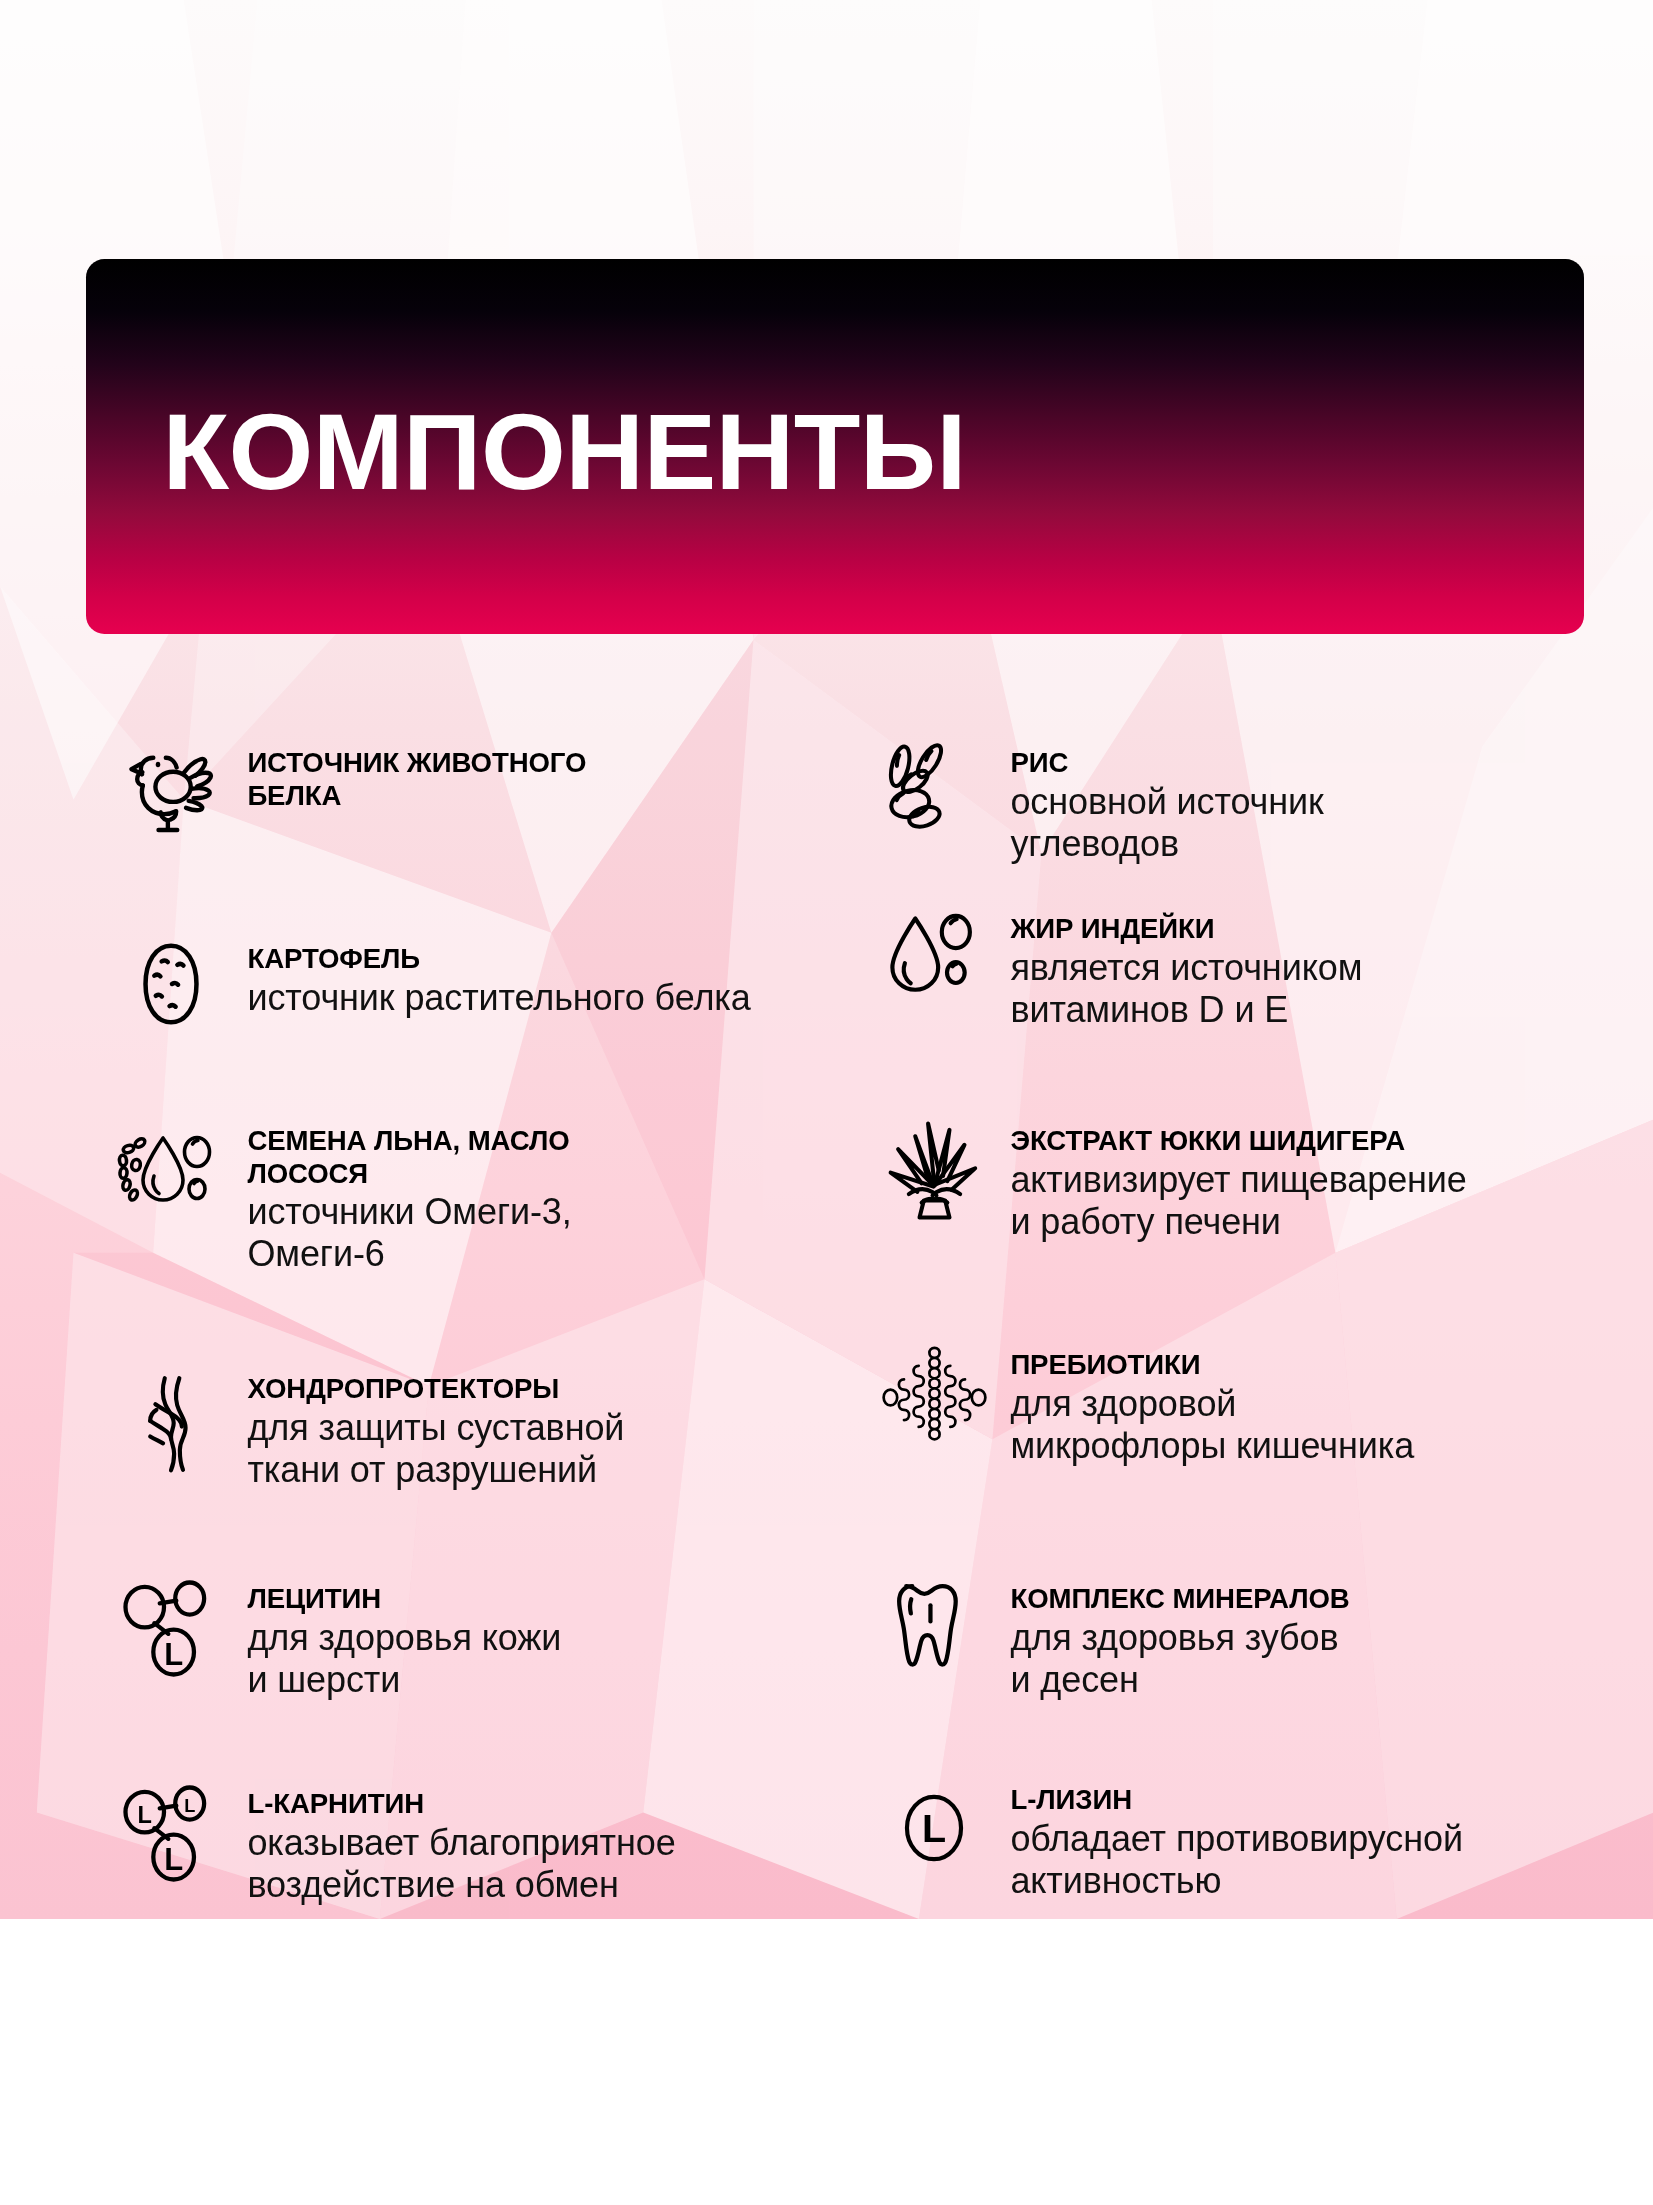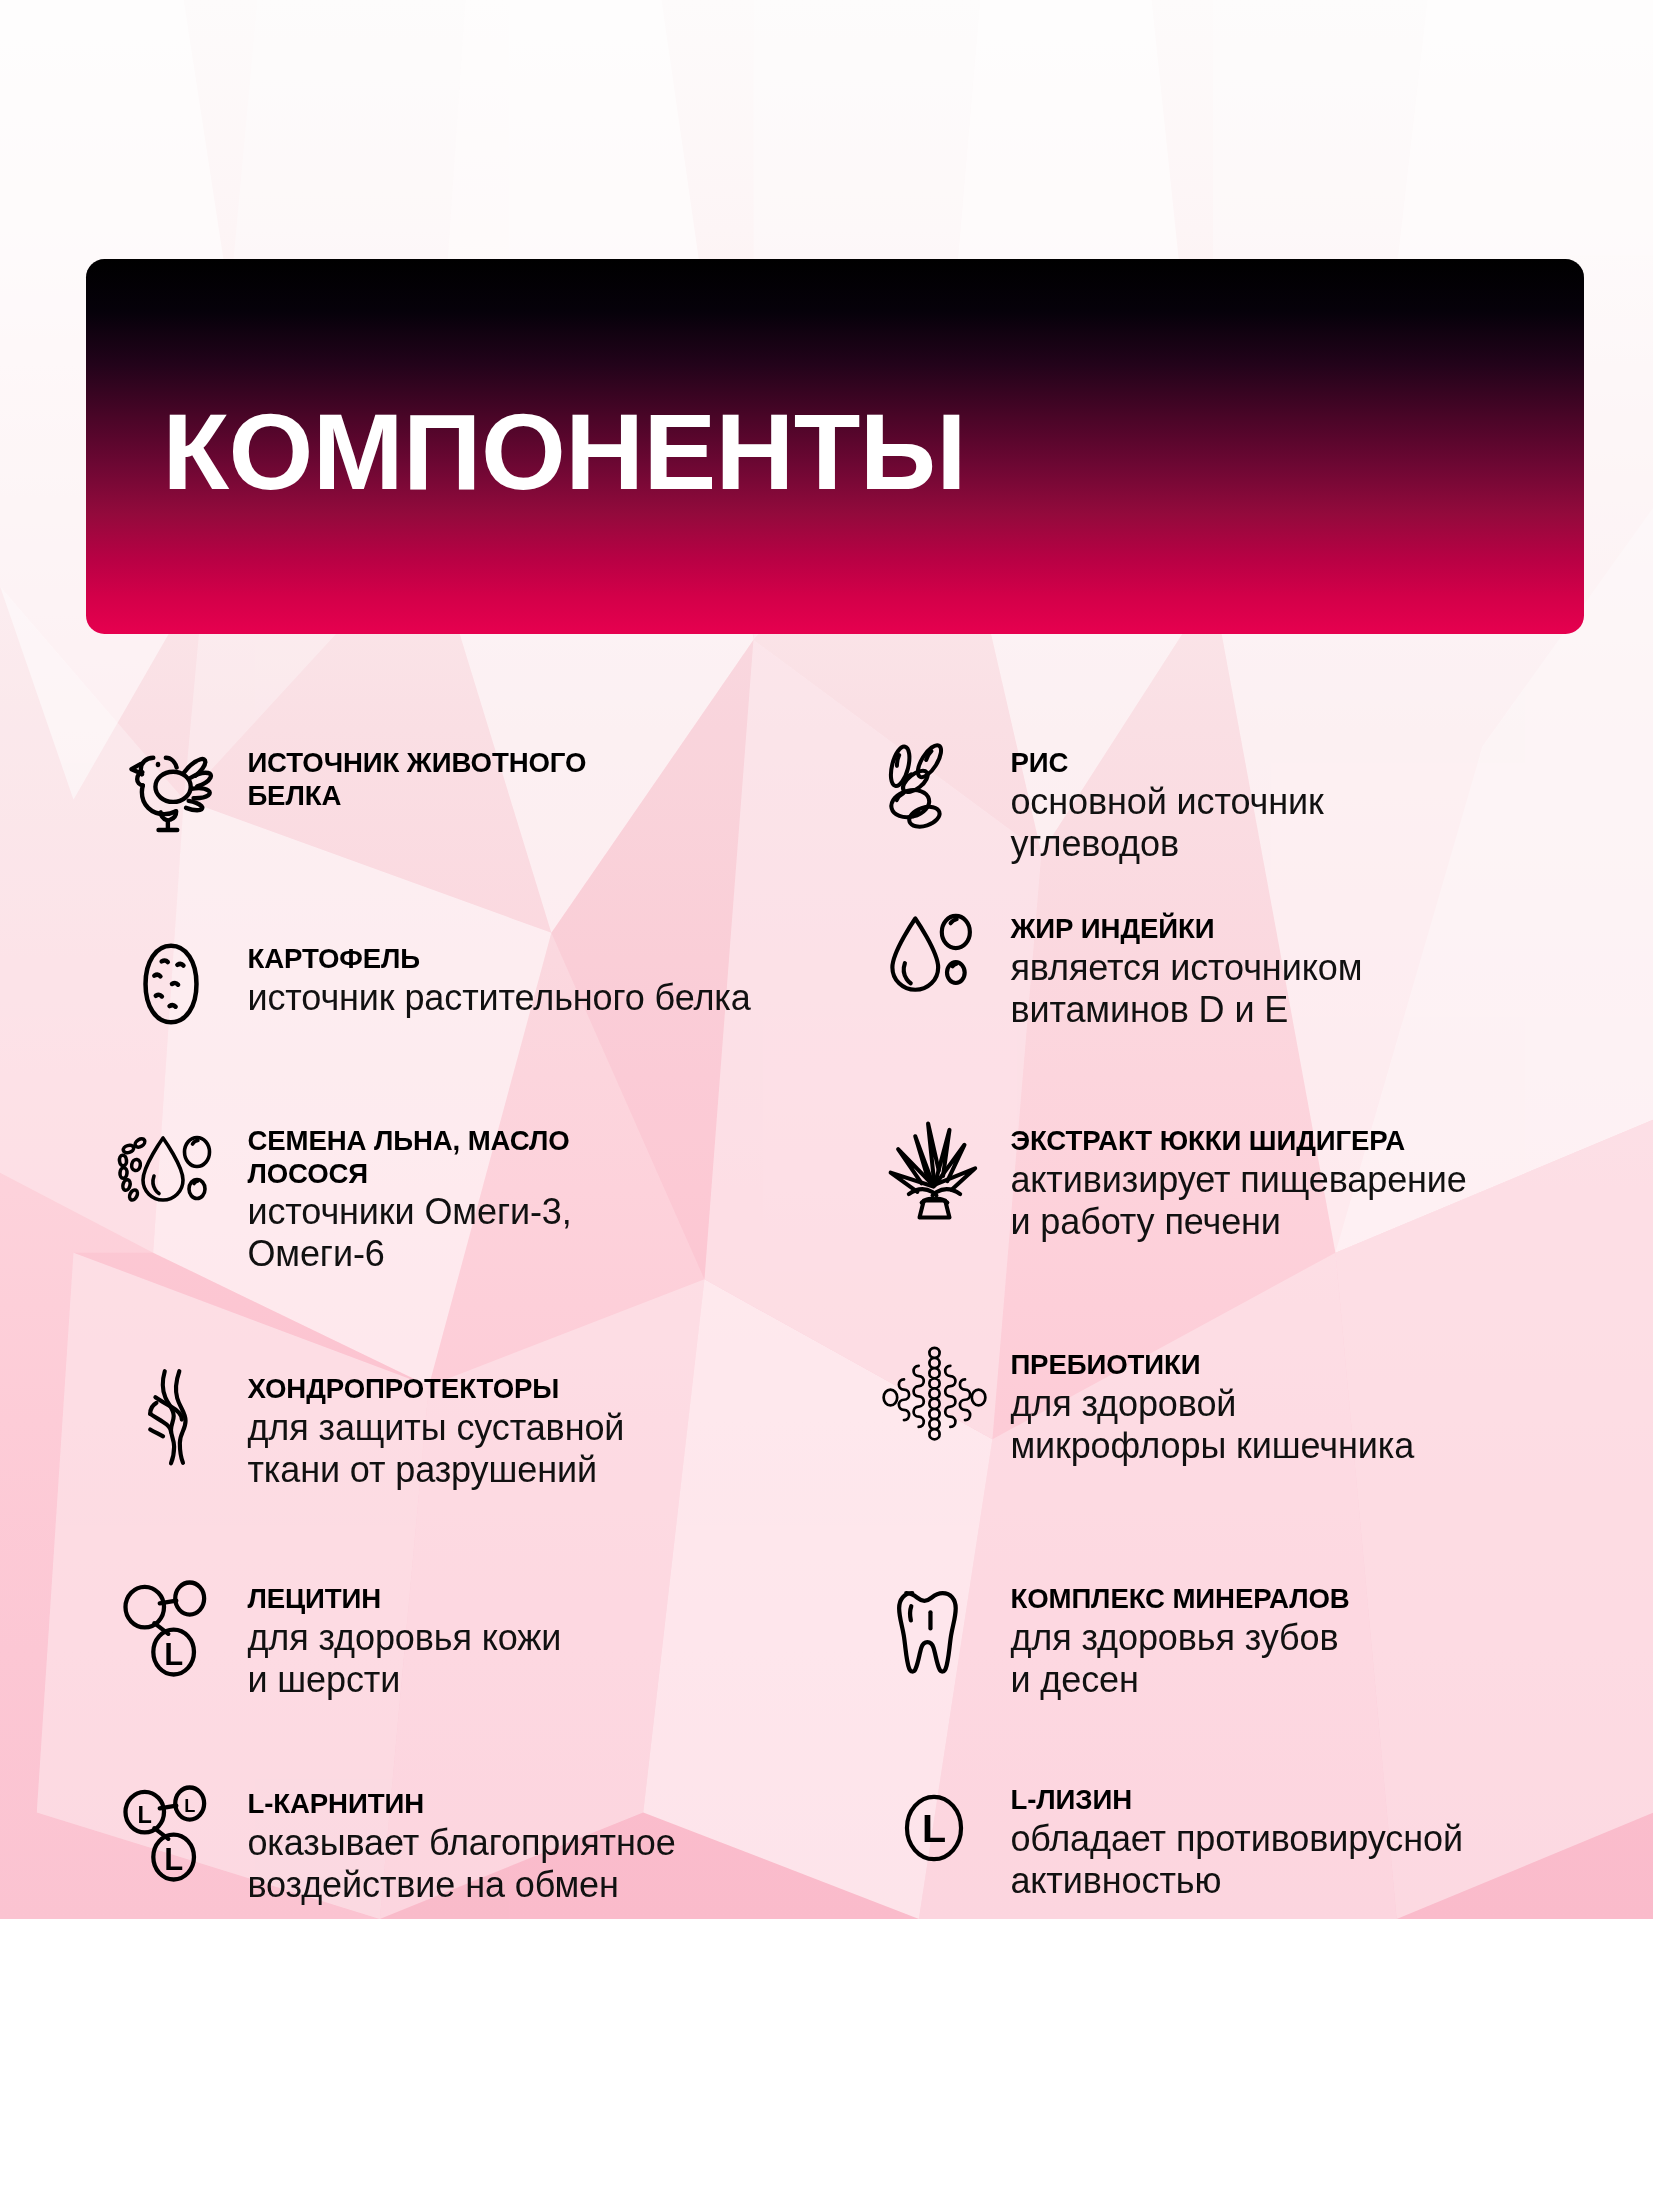--- a/index.html
+++ b/index.html
@@ -228,21 +228,21 @@
           </svg>
         </div>
         <div class="item-text">
           <div class="item-title">СЕМЕНА ЛЬНА, МАСЛО
 ЛОСОСЯ</div>
           <div class="item-desc">источники Омеги-3,
 Омеги-6</div>
         </div>
       </div>
 
-      <div class="item" style="top:626px;">
+      <div class="item" style="top:626px;align-items:center;">
         <div class="item-icon">
           <svg width="104" height="104" viewBox="0 0 100 100" fill="none" stroke="#000" stroke-width="4" stroke-linecap="round" stroke-linejoin="round">
             <path d="M58 6c-3.5 10-4 19-2 26 2.4 8.5 8 13.8 8 21.5 0 9-5.5 12-5.5 21.5 0 8 1 14 3 19"></path>
             <path d="M44 6c-2.6 9-2.5 18 .6 25.3 3 7 8 11 8 17.7 0 5-2.6 8-2.6 13.5 0 5.5 3 9 3 16 0 6-1 11-3 16"></path>
             <path d="M35 31c5 3.5 10.5 6.5 15 9 6.5 3.6 10.4 7.4 10.4 12.5"></path>
             <path d="M30 47c4 2.8 8 5 12 7.5 5 3 8 6 8 10"></path>
             <path d="M30 47c0-5 2.4-8.6 6-10.6"></path>
             <path d="M30 62c4 2.4 8.5 4.4 12.4 6.6"></path>
           </svg>
         </div>
@@ -383,21 +383,21 @@
             <ellipse cx="89" cy="50" rx="6" ry="7"></ellipse>
           </svg>
         </div>
         <div class="item-text">
           <div class="item-title">ПРЕБИОТИКИ</div>
           <div class="item-desc">для здоровой
 микрофлоры кишечника</div>
         </div>
       </div>
 
-      <div class="item" style="top:836px;align-items:center;">
+      <div class="item" style="top:836px;">
         <div class="item-icon">
           <svg width="101" height="101" viewBox="0 0 100 100" fill="none" stroke="#000" stroke-width="4.2" stroke-linecap="round" stroke-linejoin="round">
             <path d="M28 11 c-8 0-13 6-13 15 0 9 3 17 4.6 27 C21.5 65 22 78 25 86 c1.2 3.2 4.6 3.6 6 .6
                      C34 80 35 71 37 65 c1.2-3.6 3.4-5.4 6-5.4 2.6 0 4.8 1.8 6 5.4 2 6 3 15 6 21.6 1.4 3 4.8 2.6 6-.6
                      3-8 3.5-21 5.4-33 C68 43 71 35 71 26 c0-9-5-15-13-15 -5 0-8.5 2.6-11 4.6 -2.5 2-4.2 3-7 3
                      s-4.5-1-7-3 C30.5 13.6 27 11 22 11"></path>
             <path d="M27 24c-1.6 4.5-1.4 9.5-.4 14"></path>
             <path d="M46 30v16"></path>
           </svg>
         </div>

